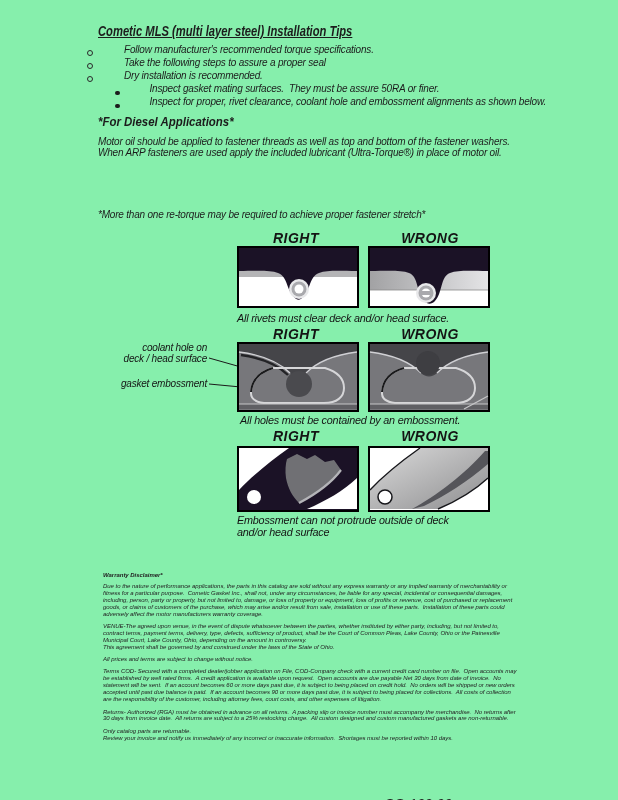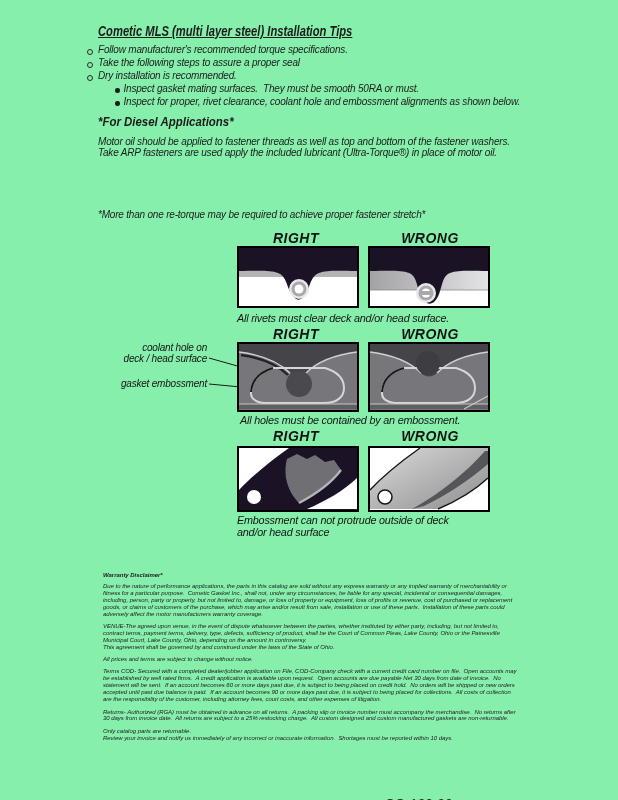--- a/index.html
+++ b/index.html
@@ -1,21 +1,21 @@
 <!DOCTYPE html>
 <html><head>
 <meta charset="utf-8">
 <style>
   html,body{margin:0;padding:0;background:#fff;}
   .page{position:relative;width:618px;height:800px;background:#86efac;overflow:hidden;
         font-family:"Liberation Sans",sans-serif;color:#1c1c1c;font-style:italic;}
   .title{position:absolute;left:98px;top:23px;margin:0;font-size:14px;font-weight:bold;
          text-decoration:underline;white-space:pre;transform:scaleX(.8);transform-origin:left top;}
   .tips{position:absolute;left:87px;top:43px;}
-  .tip{display:flex;align-items:center;line-height:13px;font-size:10px;letter-spacing:-.2px;white-space:pre;}
+  .tip{display:flex;align-items:flex-end;line-height:13px;font-size:10px;letter-spacing:-.2px;white-space:pre;gap:26px;}
   .tip .o-marker{width:4px;height:4px;border:1px solid #2a2a2a;border-radius:50%;margin:4px 5px 0 0;flex:none;}
   .tip.sub{margin-left:28px;}
   .tip .f-marker{width:4.5px;height:4.5px;background:#1c1c1c;border-radius:50%;margin:4px 4px 0 0;flex:none;}
   .h2{position:absolute;left:98px;top:114px;margin:0;font-size:13px;font-weight:bold;white-space:pre;
       transform:scaleX(.88);transform-origin:left top;}
   .body{position:absolute;left:98px;margin:0;font-size:10px;line-height:11px;letter-spacing:-.2px;white-space:pre;}
   .p1{top:136px}.p2{top:167px}.note{top:209px}
   .diagrams{position:absolute;left:0;top:226px;}
   .dlabel{font-family:"Liberation Sans",sans-serif;font-size:14px;font-weight:700;letter-spacing:.5px;fill:#141414;}
   .dcap{font-family:"Liberation Sans",sans-serif;font-size:10.8px;letter-spacing:-.2px;fill:#141414;}
@@ -40,31 +40,31 @@
     <div class="tip">
       <span class="o-marker"></span>
       <span>Take the following steps to assure a proper seal</span>
     </div>
     <div class="tip">
       <span class="o-marker"></span>
       <span>Dry installation is recommended.</span>
     </div>
     <div class="tip sub">
       <span class="f-marker"></span>
-      <span>Inspect gasket mating surfaces.  They must be smooth 50RA or must.</span>
+      <span>Inspect gasket mating surfaces.  They must be assure 50RA or finer.</span>
     </div>
     <div class="tip sub">
       <span class="f-marker"></span>
       <span>Inspect for proper, rivet clearance, coolant hole and embossment alignments as shown below.</span>
     </div>
   </div>
 
   <h2 class="h2">*For Diesel Applications*</h2>
   <p class="body p1">Motor oil should be applied to fastener threads as well as top and bottom of the fastener washers.
-Take ARP fasteners are used apply the included lubricant (Ultra-Torque®) in place of motor oil.</p>
+When ARP fasteners are used apply the included lubricant (Ultra-Torque®) in place of motor oil.</p>
   <p class="body note">*More than one re-torque may be required to achieve proper fastener stretch*</p>
 
   <svg class="diagrams" width="618" height="322" viewBox="0 0 618 322">
     <defs>
       <linearGradient id="gBand1" x1="0" y1="0" x2="1" y2="0">
         <stop offset="0" stop-color="#a2a2a4"></stop>
           <stop offset="0.55" stop-color="#c6c6c8"></stop>
           <stop offset="1" stop-color="#e4e4e6"></stop>
       </linearGradient>
       <linearGradient id="gBand3" x1="0" y1="0" x2="1" y2="1">

